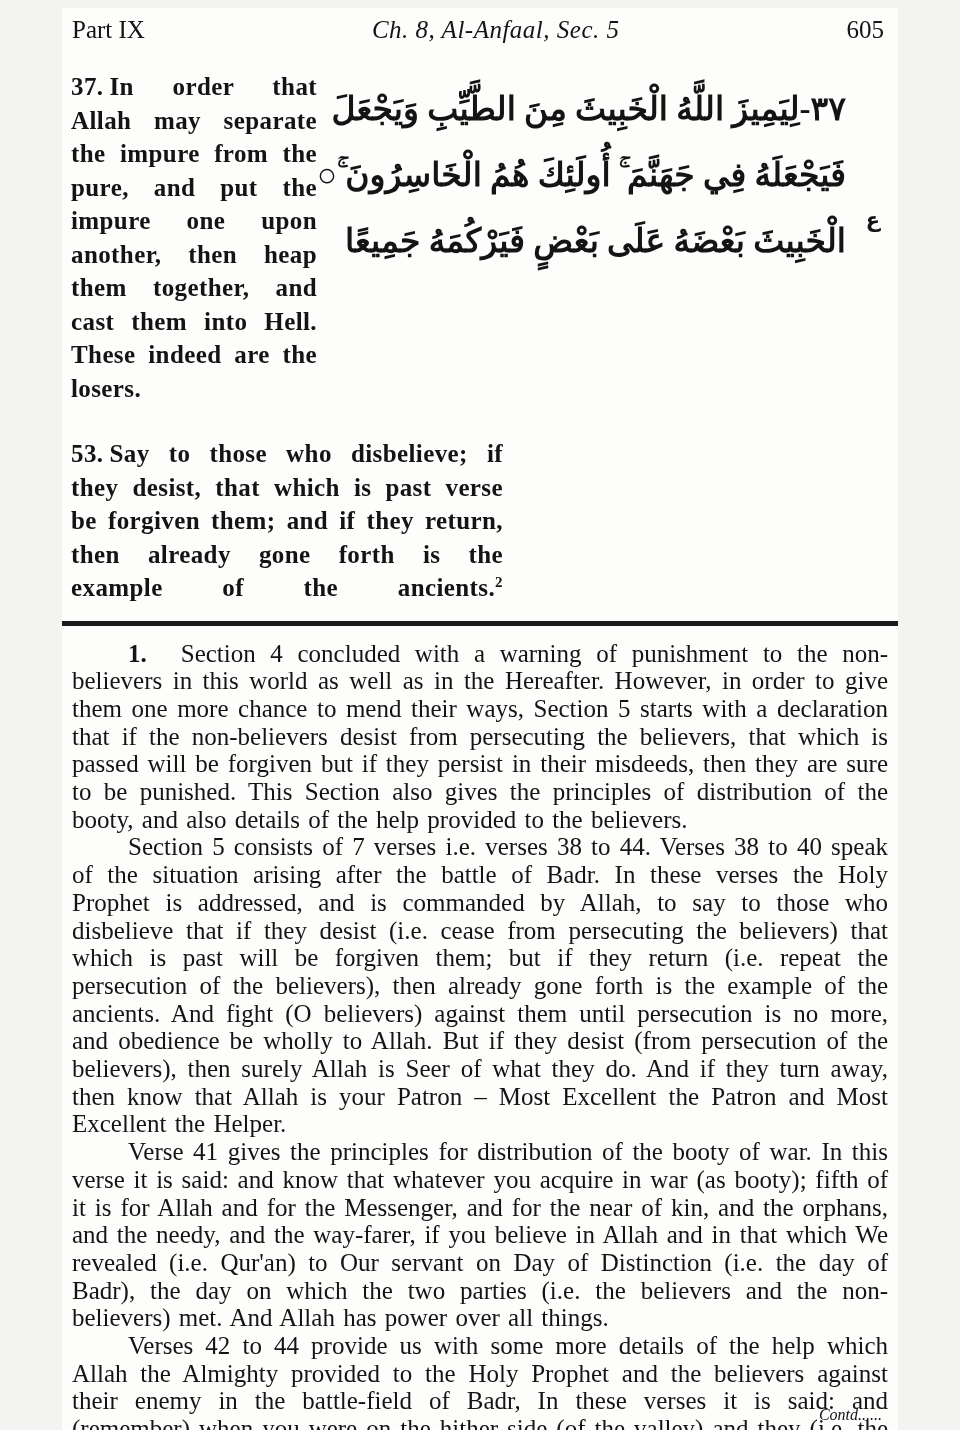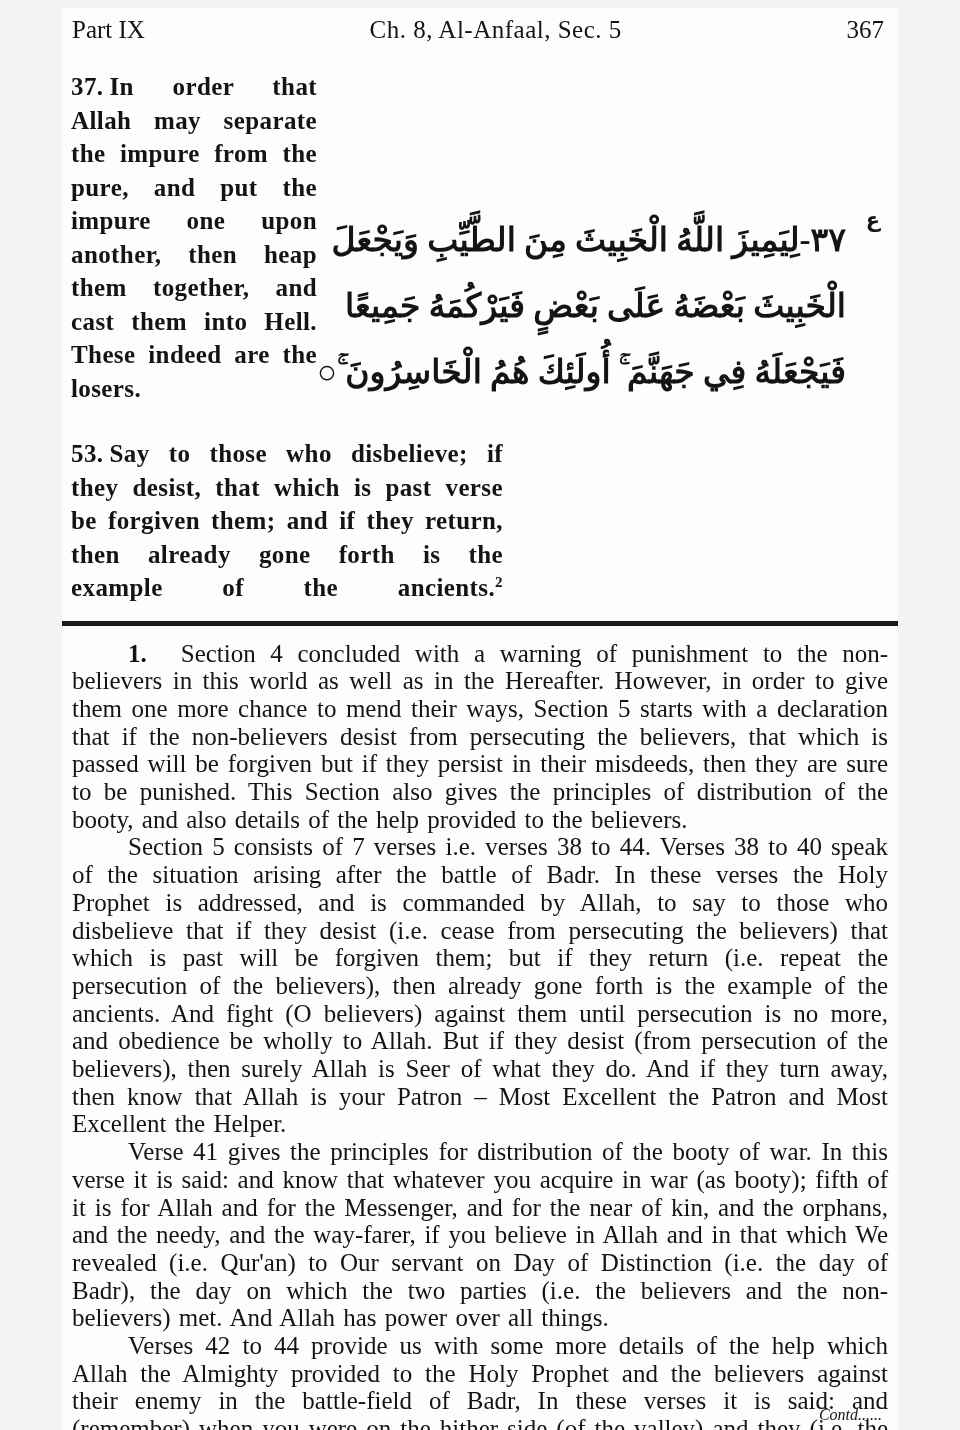--- a/index.html
+++ b/index.html
@@ -20,28 +20,29 @@
 
   
   .header {
     display: flex;
     justify-content: space-between;
     align-items: baseline;
     padding: 8px 14px 0 10px;
     font-size: 25px;
   }
   .header .center {
+    font-style: italic;
     letter-spacing: 0.5px;
   }
 
   
   .verse-row {
     position: relative;
     display: flex;
-    align-items: flex-end;
+    align-items: flex-start;
   }
   .verse-row.v37 { margin-top: 26px; }
   .verse-row.v38 { margin-top: 32px; }
 
   .verse-en {
     width: 432px;
     margin: 0 0 0 9px;
     font-size: 25px;
     font-weight: bold;
     line-height: 33.5px;
@@ -125,29 +126,29 @@
   }
 </style>
 </head>
 <body>
 
 <div class="page">
 
   <header class="header">
     <span class="left">Part IX</span>
     <span class="center">Ch. 8, Al-Anfaal, Sec. 5</span>
-    <span class="right">367</span>
+    <span class="right">605</span>
   </header>
 
   <section class="verse-row v37">
     <p class="verse-en"><span class="vnum">37.</span><span>In order that Allah may separate the impure from the pure, and put the impure one upon another, then heap them together, and cast them into Hell. These indeed are the losers.</span></p>
     <div class="verse-ar" dir="rtl" lang="ar">
       <div class="ar-line">٣٧-لِيَمِيزَ اللَّهُ الْخَبِيثَ مِنَ الطَّيِّبِ وَيَجْعَلَ</div>
+      <div class="ar-line">فَيَجْعَلَهُ فِي جَهَنَّمَ ۚ أُولَئِكَ هُمُ الْخَاسِرُونَ ۚ○</div>
       <div class="ar-line">الْخَبِيثَ بَعْضَهُ عَلَى بَعْضٍ فَيَرْكُمَهُ جَمِيعًا</div>
-      <div class="ar-line">فَيَجْعَلَهُ فِي جَهَنَّمَ ۚ أُولَئِكَ هُمُ الْخَاسِرُونَ ۚ○</div>
     </div>
     <span class="ruku" dir="rtl" lang="ar">ع</span>
   </section>
 
 
   <section class="verse-row v38">
     <p class="verse-en"><span class="vnum">53.</span><span>Say to those who disbelieve; if they desist, that which is past verse be forgiven them; and if they return, then already gone forth is the example of the ancients.</span><sup class="ref">2</sup></p>
   </section>
 
   <hr class="rule">

